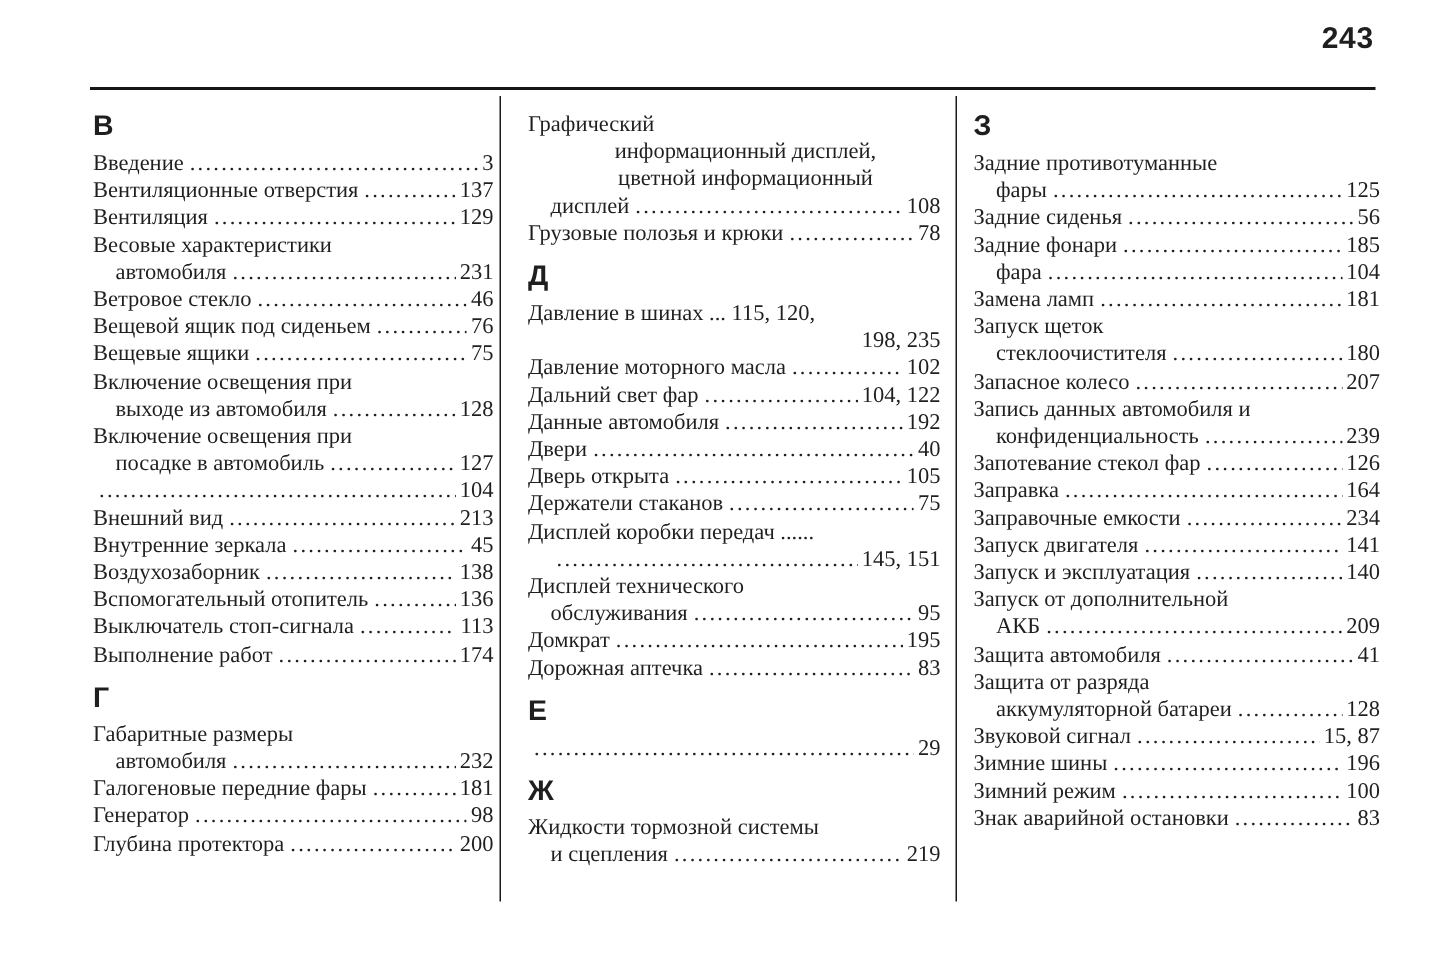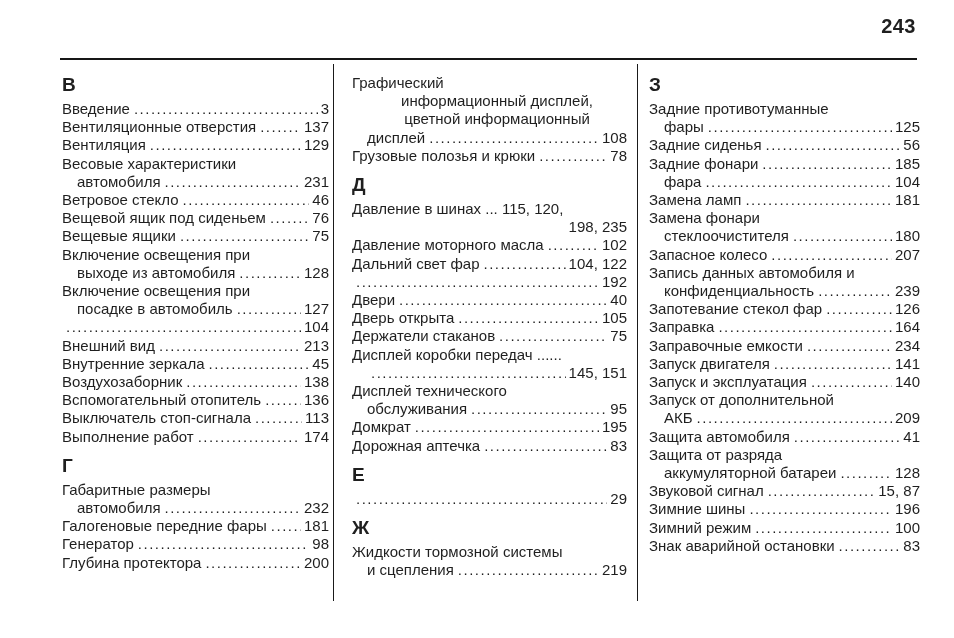--- a/index.html
+++ b/index.html
@@ -43,21 +43,21 @@
   .col-1 { width: 271px; padding: 10px 4px 0 0; }
   .col-2 { width: 304px; border-left: 1.5px solid #1a1a1a; padding: 10px 10px 0 18px; }
   .col-3 { width: 283px; border-left: 1.5px solid #1a1a1a; padding: 10px 0 0 11px; }
   .hdr {
     font-size: 19px;
     font-weight: bold;
     line-height: 22px;
     margin: 9px 0 4px;
   }
   .col .hdr:first-child { margin-top: 0; }
-  .entry { margin: 0; }
+  .entry { margin: 0; font-family: Liberation Serif, serif; }
   .line { display: flex; align-items: baseline; }
   .indent { padding-left: 15px; justify-content: center; }
   .txt { flex-shrink: 0; white-space: pre; }
   .leader {
     flex: 1 1 auto;
     overflow: hidden;
     white-space: nowrap;
     letter-spacing: 1.5px;
     margin: 0 3px 0 4px;
     min-width: 0;
@@ -271,20 +271,21 @@
         </div>
         <div class="entry">
           <div class="line">
             <span class="txt">Дальний свет фар</span>
             <span class="leader">....................................................................................................</span>
             <span class="pg">104, 122</span>
           </div>
         </div>
         <div class="entry">
           <div class="line">
+            <span class="txt">Данные автомобиля</span>
             <span class="leader">....................................................................................................</span>
             <span class="pg">192</span>
           </div>
         </div>
         <div class="entry">
           <div class="line">
             <span class="txt">Двери</span>
             <span class="leader">....................................................................................................</span>
             <span class="pg">40</span>
           </div>
@@ -391,21 +392,21 @@
         </div>
         <div class="entry">
           <div class="line">
             <span class="txt">Замена ламп</span>
             <span class="leader">....................................................................................................</span>
             <span class="pg">181</span>
           </div>
         </div>
         <div class="entry">
           <div class="line">
-            <span class="txt">Замена фонари</span>
+            <span class="txt">Запуск щеток</span>
           </div>
           <div class="line indent">
             <span class="txt">стеклоочистителя</span>
             <span class="leader">....................................................................................................</span>
             <span class="pg">180</span>
           </div>
         </div>
         <div class="entry">
           <div class="line">
             <span class="txt">Запасное колесо</span>

